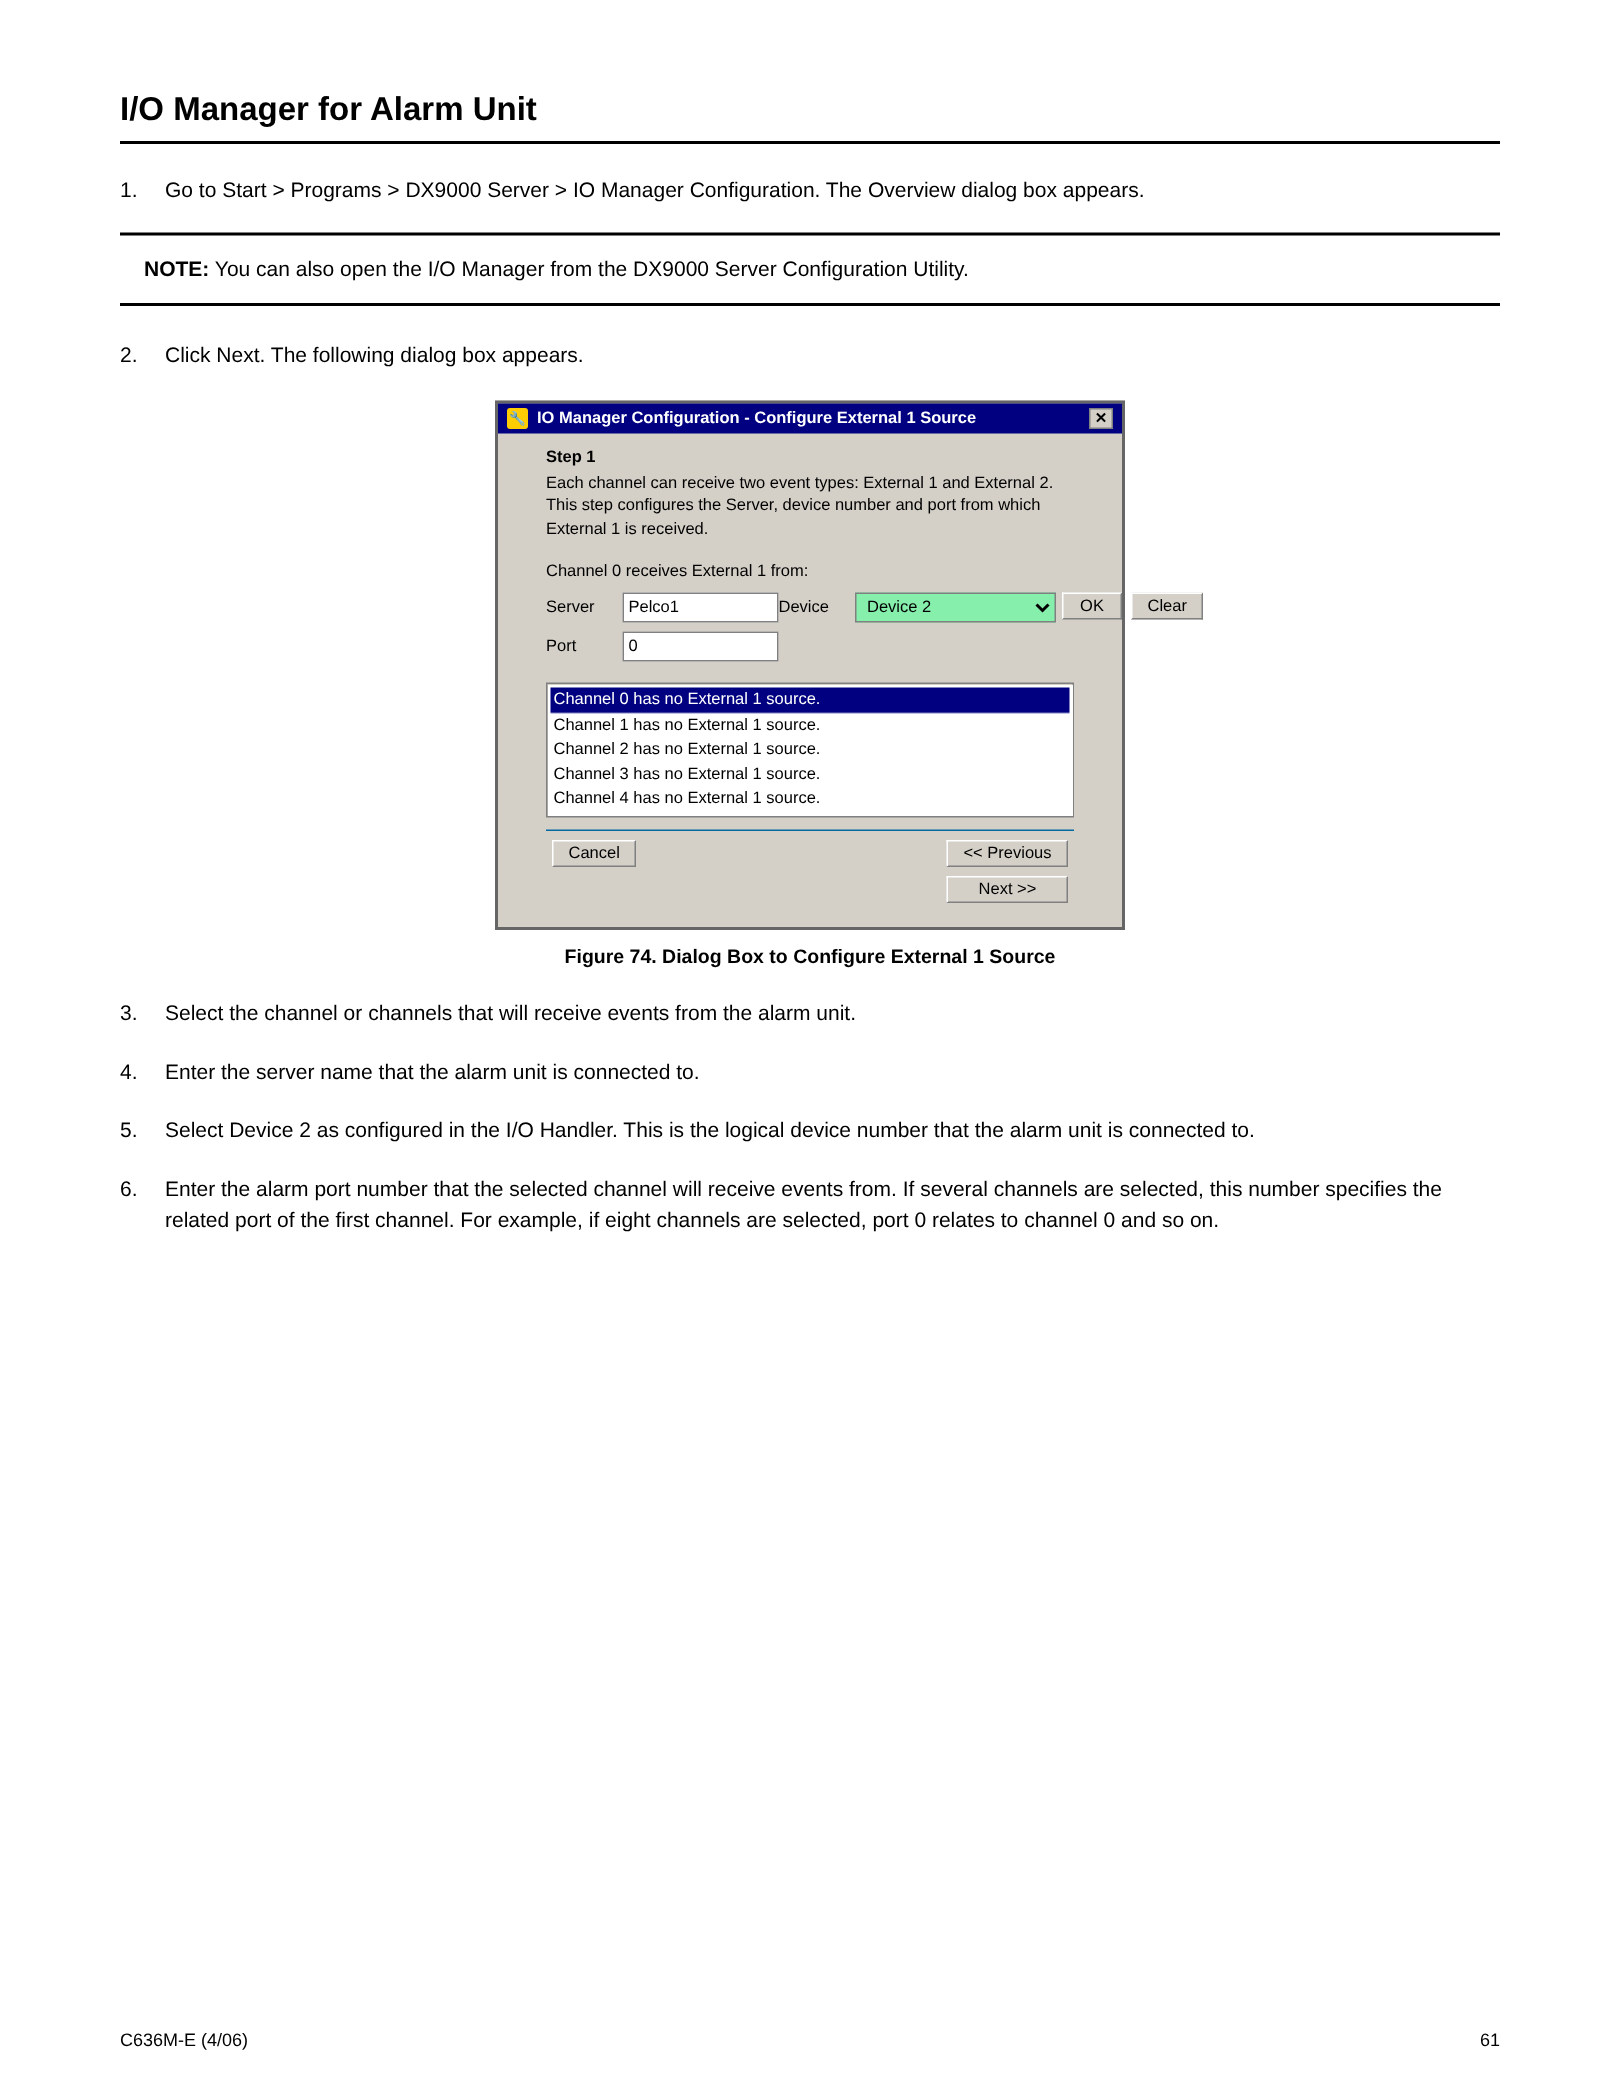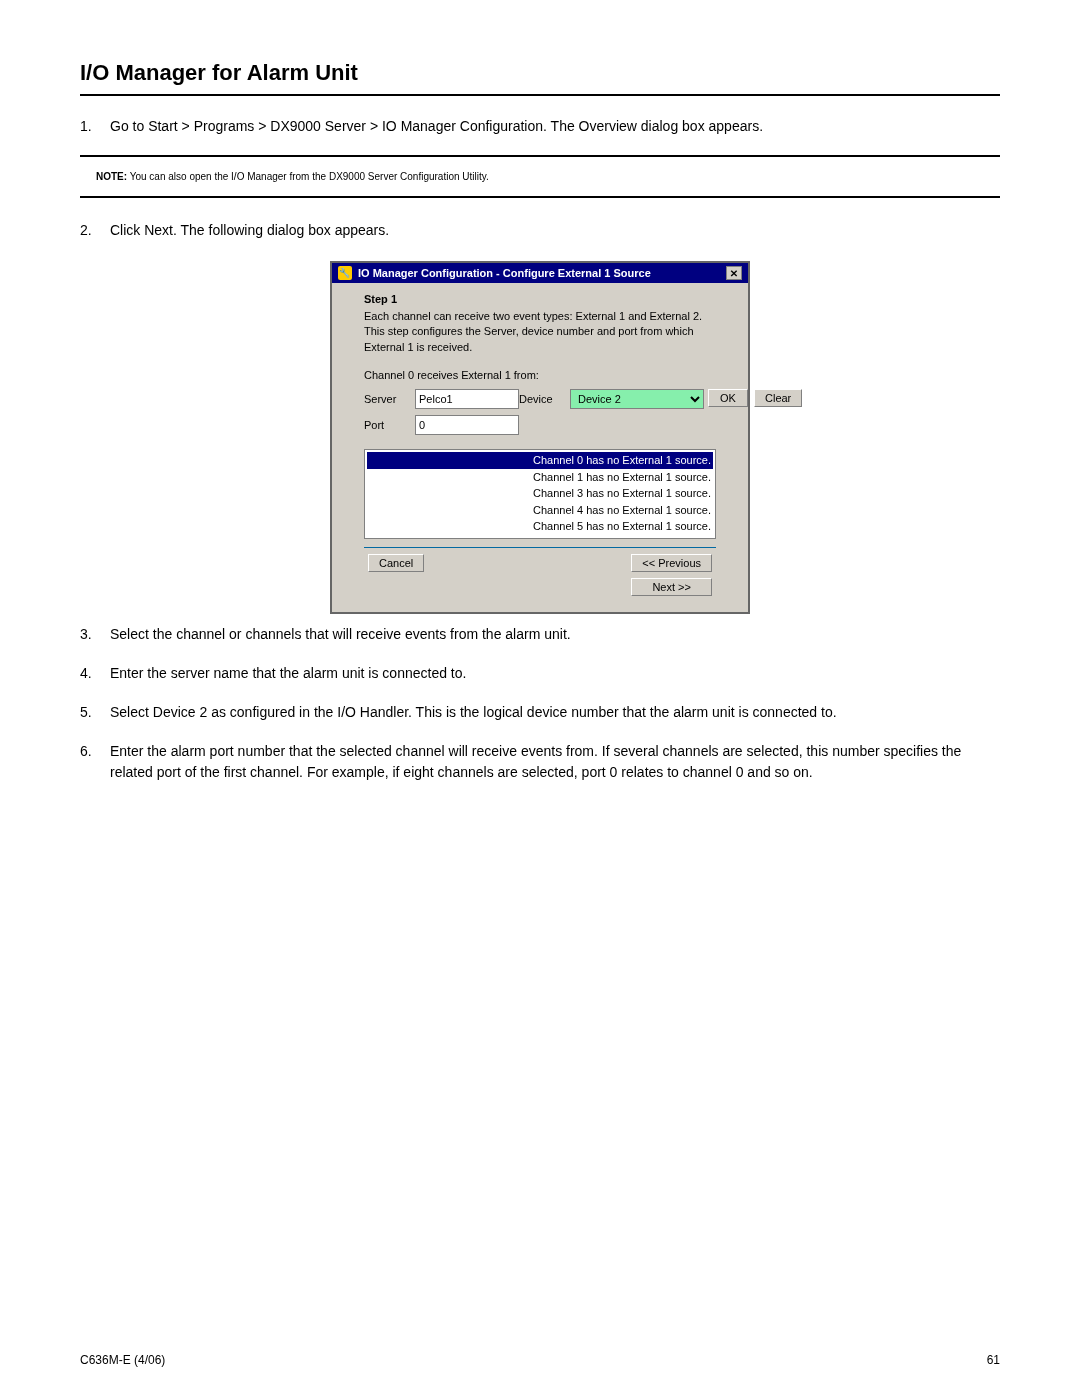--- a/index.html
+++ b/index.html
@@ -34,21 +34,21 @@
     }
     .step-text {
       font-size: 14px;
       flex: 1;
     }
     .note-box {
       border-top: 2px solid #000;
       border-bottom: 2px solid #000;
       padding: 12px 16px;
       margin: 18px 0 22px 0;
-      font-size: 10px;
+      font-size: 14px;
       line-height: 1.5;
     }
     .note-box strong {
       font-weight: bold;
     }
     .dialog-wrapper {
       display: flex;
       justify-content: center;
       margin: 20px 0 10px 0;
     }
@@ -154,21 +154,20 @@
       text-align: center;
     }
     .dialog-list-box {
       border: 1px solid #808080;
       background: #fff;
       height: 90px;
       overflow-y: scroll;
       font-size: 11px;
       padding: 2px;
       margin: 8px 0;
-      text-align: right;
     }
     .dialog-list-item {
       padding: 0 2px;
       font-size: 11px;
       line-height: 1.5;
     }
     .dialog-list-item.selected {
       background: #000080;
       color: #fff;
     }
@@ -267,38 +266,42 @@
             <div style="display:flex; gap:6px; ">
               <button class="dialog-btn">OK</button>
               <button class="dialog-btn">Clear</button>
             </div>
           </div>
         </div>
 
         <div class="dialog-list-box">
           <div class="dialog-list-item selected">Channel 0 has no External 1 source.</div>
           <div class="dialog-list-item">Channel 1 has no External 1 source.</div>
+          <div class="dialog-list-item">Channel 2 has no External 1 source.</div>
           <div class="dialog-list-item">Channel 3 has no External 1 source.</div>
           <div class="dialog-list-item">Channel 4 has no External 1 source.</div>
           <div class="dialog-list-item">Channel 5 has no External 1 source.</div>
 
         </div>
 
         <div class="dialog-footer">
           <button class="dialog-btn">Cancel</button>
           <div class="dialog-footer-right">
             <button class="dialog-btn">&lt;&lt; Previous</button>
             <button class="dialog-btn">Next &gt;&gt;</button>
           </div>
         </div>
 
       </div>
     </div>
   </div>
 
+  <div class="figure-caption">
+    <strong>Figure 74.  Dialog Box to Configure External 1 Source</strong>
+  </div>
 
   <div class="step-item">
     <span class="step-number">3.</span>
     <span class="step-text">Select the channel or channels that will receive events from the alarm unit.</span>
   </div>
 
   <div class="step-item">
     <span class="step-number">4.</span>
     <span class="step-text">Enter the server name that the alarm unit is connected to.</span>
   </div>

